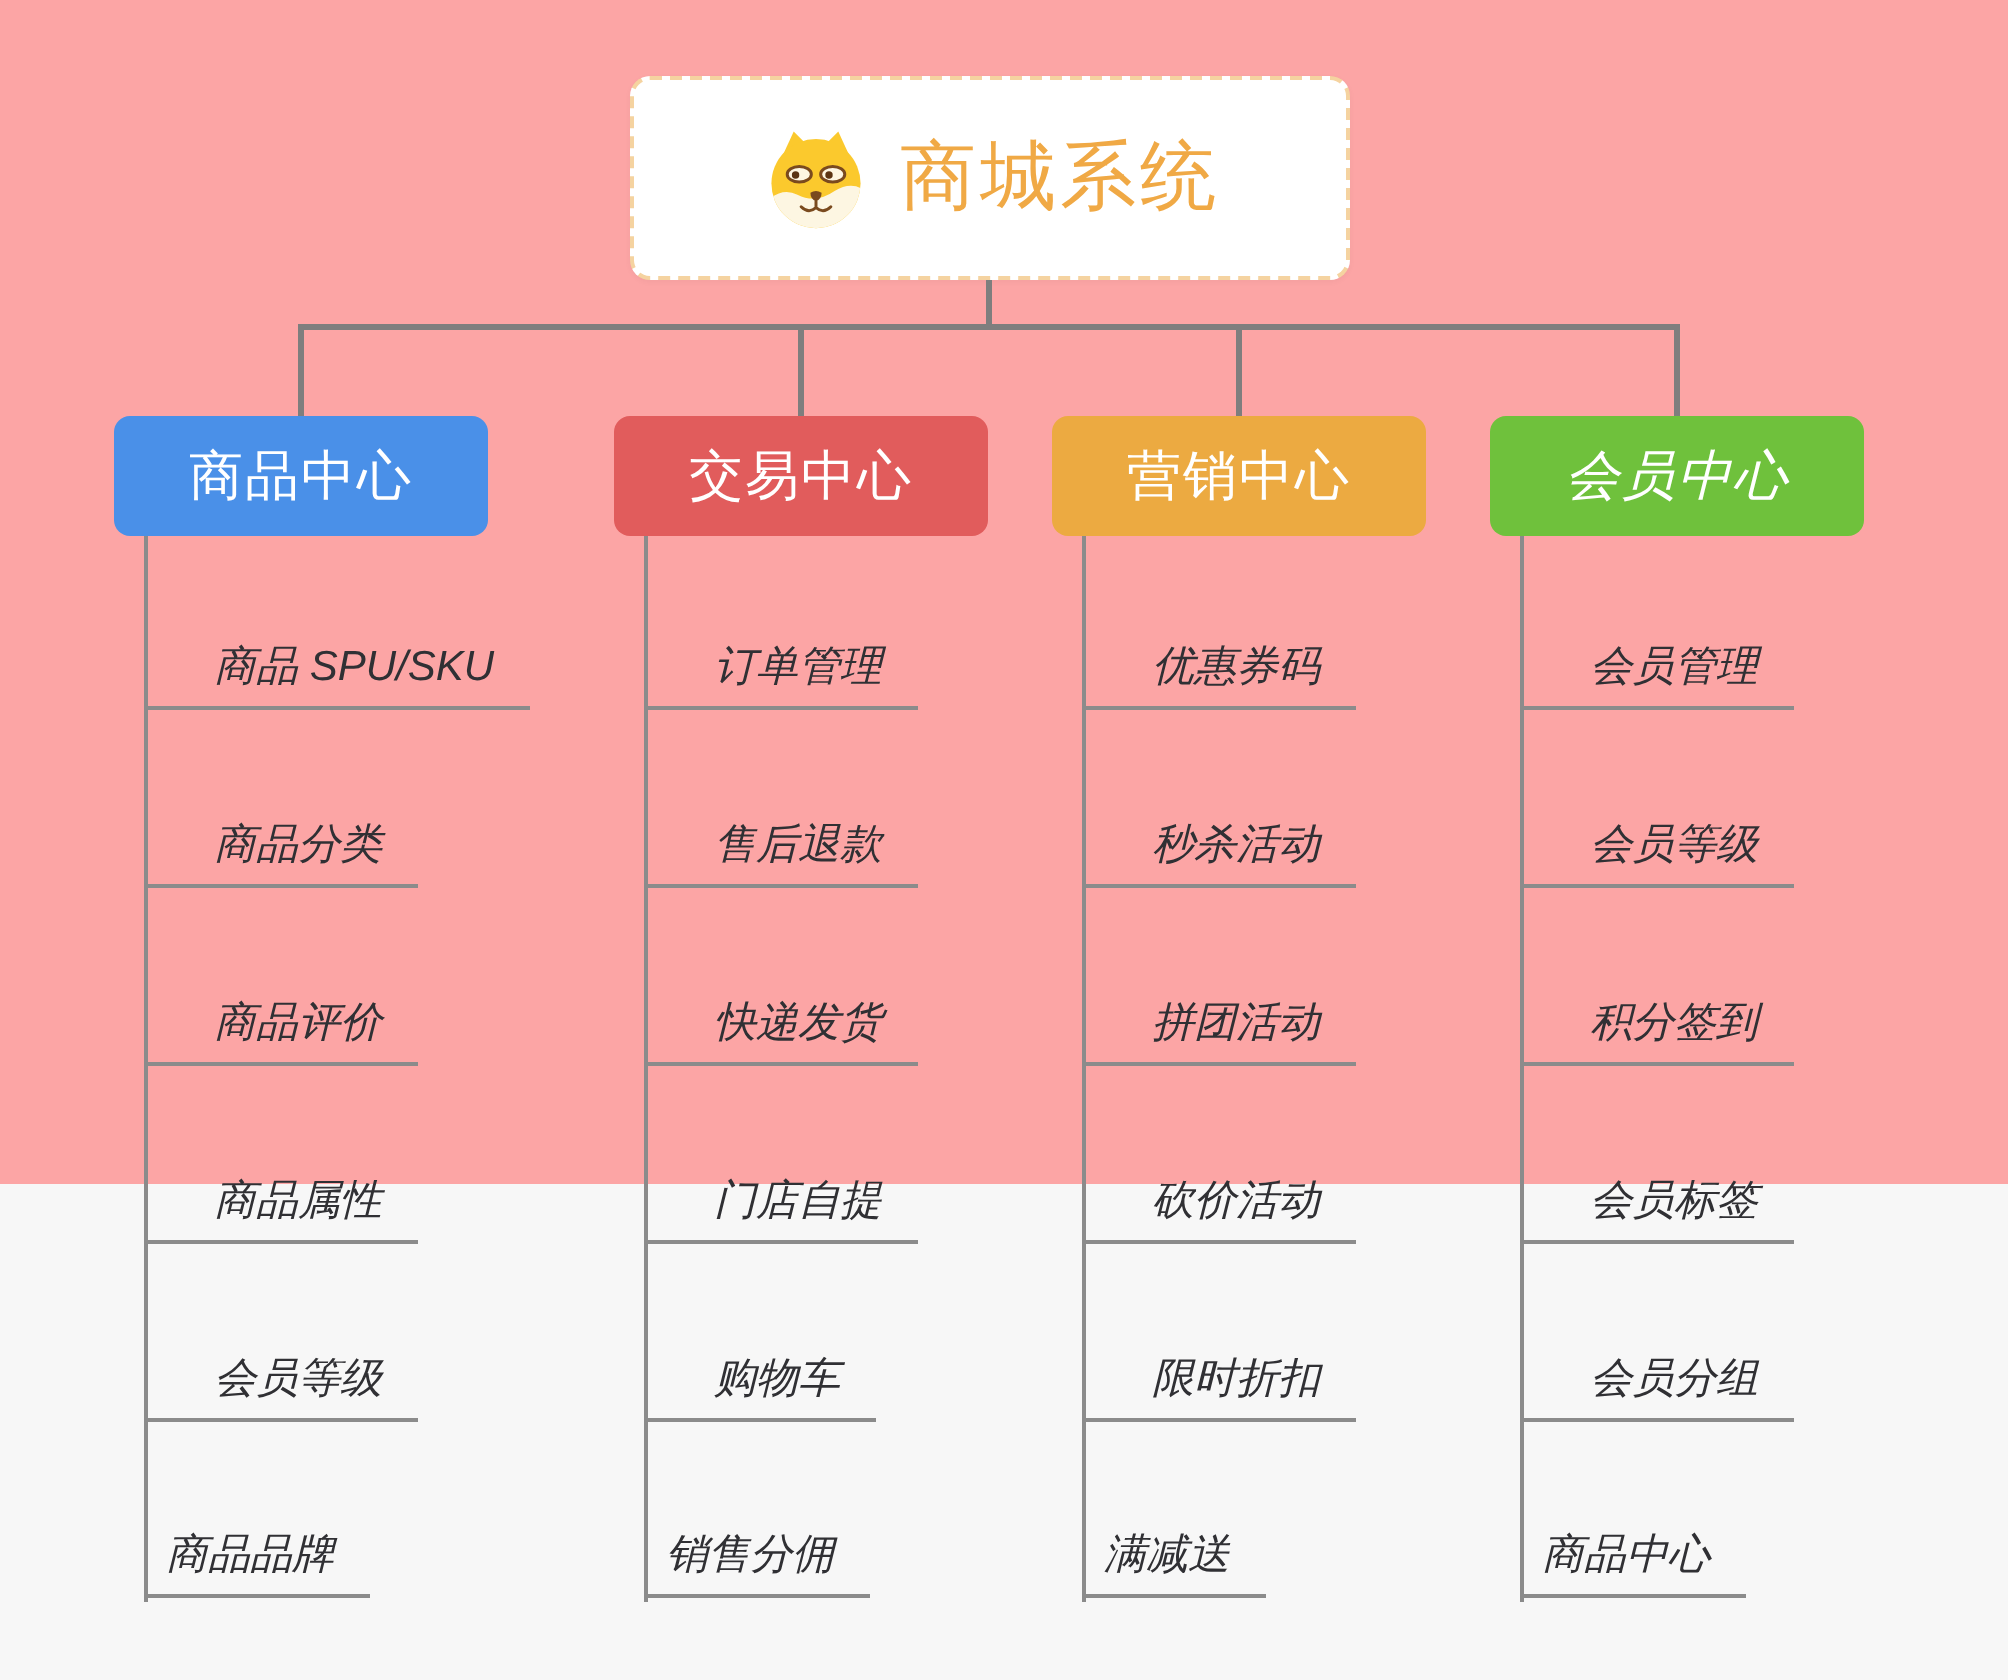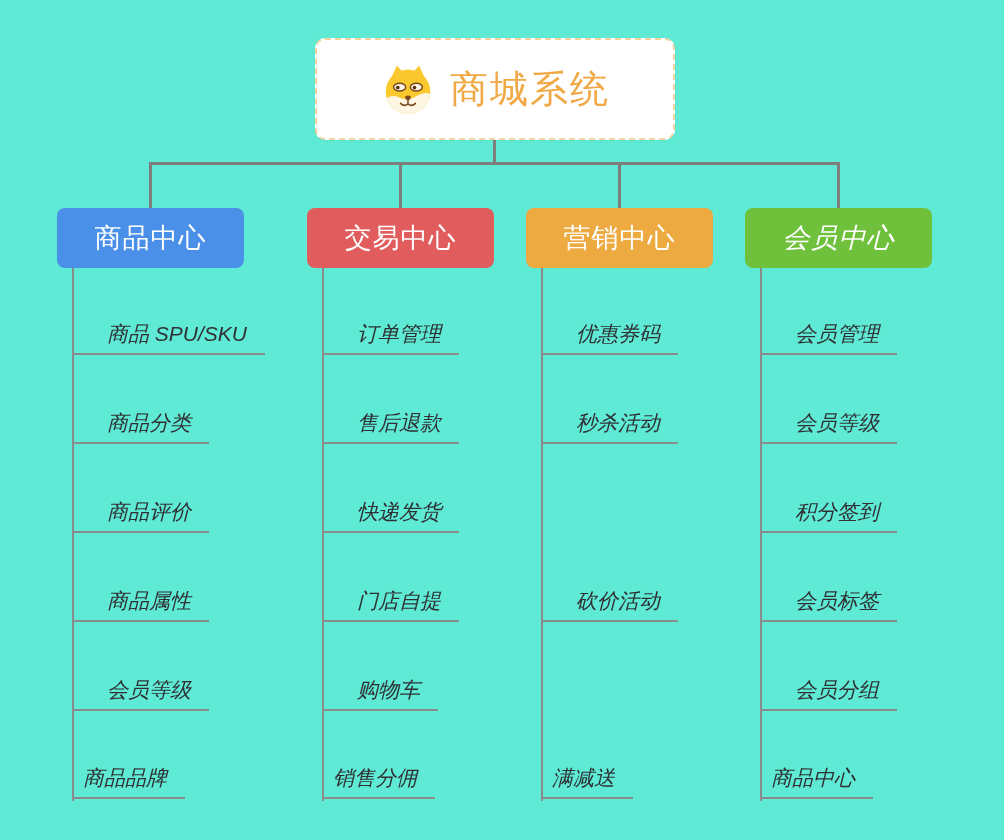--- a/index.html
+++ b/index.html
@@ -2,21 +2,21 @@
 <html><head>
 <meta charset="utf-8">
 <style>
   html,body{margin:0;padding:0;}
   body{
     width:1004px;height:840px;
     background:#f7f7f7;
     font-family:"Liberation Sans","DejaVu Sans",sans-serif;
     overflow:hidden;
   }
-  .canvas{position:relative;width:1004px;height:840px;background:#5eead4;}
+  .canvas{position:relative;width:1004px;height:592px;background:#fca5a5;}
 
   
   .root-node{
     position:absolute;left:315px;top:38px;width:360px;height:102px;
     box-sizing:border-box;background:#ffffff;
     border:2px dashed #f5d3a0;border-radius:10px;
     display:flex;align-items:center;justify-content:center;gap:14px;
     box-shadow:0 1px 3px rgba(0,0,0,0.04);
   }
   .root-title{font-size:38px;color:#f0a945;letter-spacing:2px;line-height:1;}
@@ -117,21 +117,23 @@
 
   <div class="leaf col1 r0">订单管理</div>
   <div class="leaf col1 r1">售后退款</div>
   <div class="leaf col1 r2">快递发货</div>
   <div class="leaf col1 r3">门店自提</div>
   <div class="leaf col1 r4">购物车</div>
   <div class="leaf col1 r5">销售分佣</div>
 
   <div class="leaf col2 r0">优惠券码</div>
   <div class="leaf col2 r1">秒杀活动</div>
+  <div class="leaf col2 r2">拼团活动</div>
   <div class="leaf col2 r3">砍价活动</div>
+  <div class="leaf col2 r4">限时折扣</div>
   <div class="leaf col2 r5">满减送</div>
 
   <div class="leaf col3 r0">会员管理</div>
   <div class="leaf col3 r1">会员等级</div>
   <div class="leaf col3 r2">积分签到</div>
   <div class="leaf col3 r3">会员标签</div>
   <div class="leaf col3 r4">会员分组</div>
   <div class="leaf col3 r5">商品中心</div>
 
 </div>

